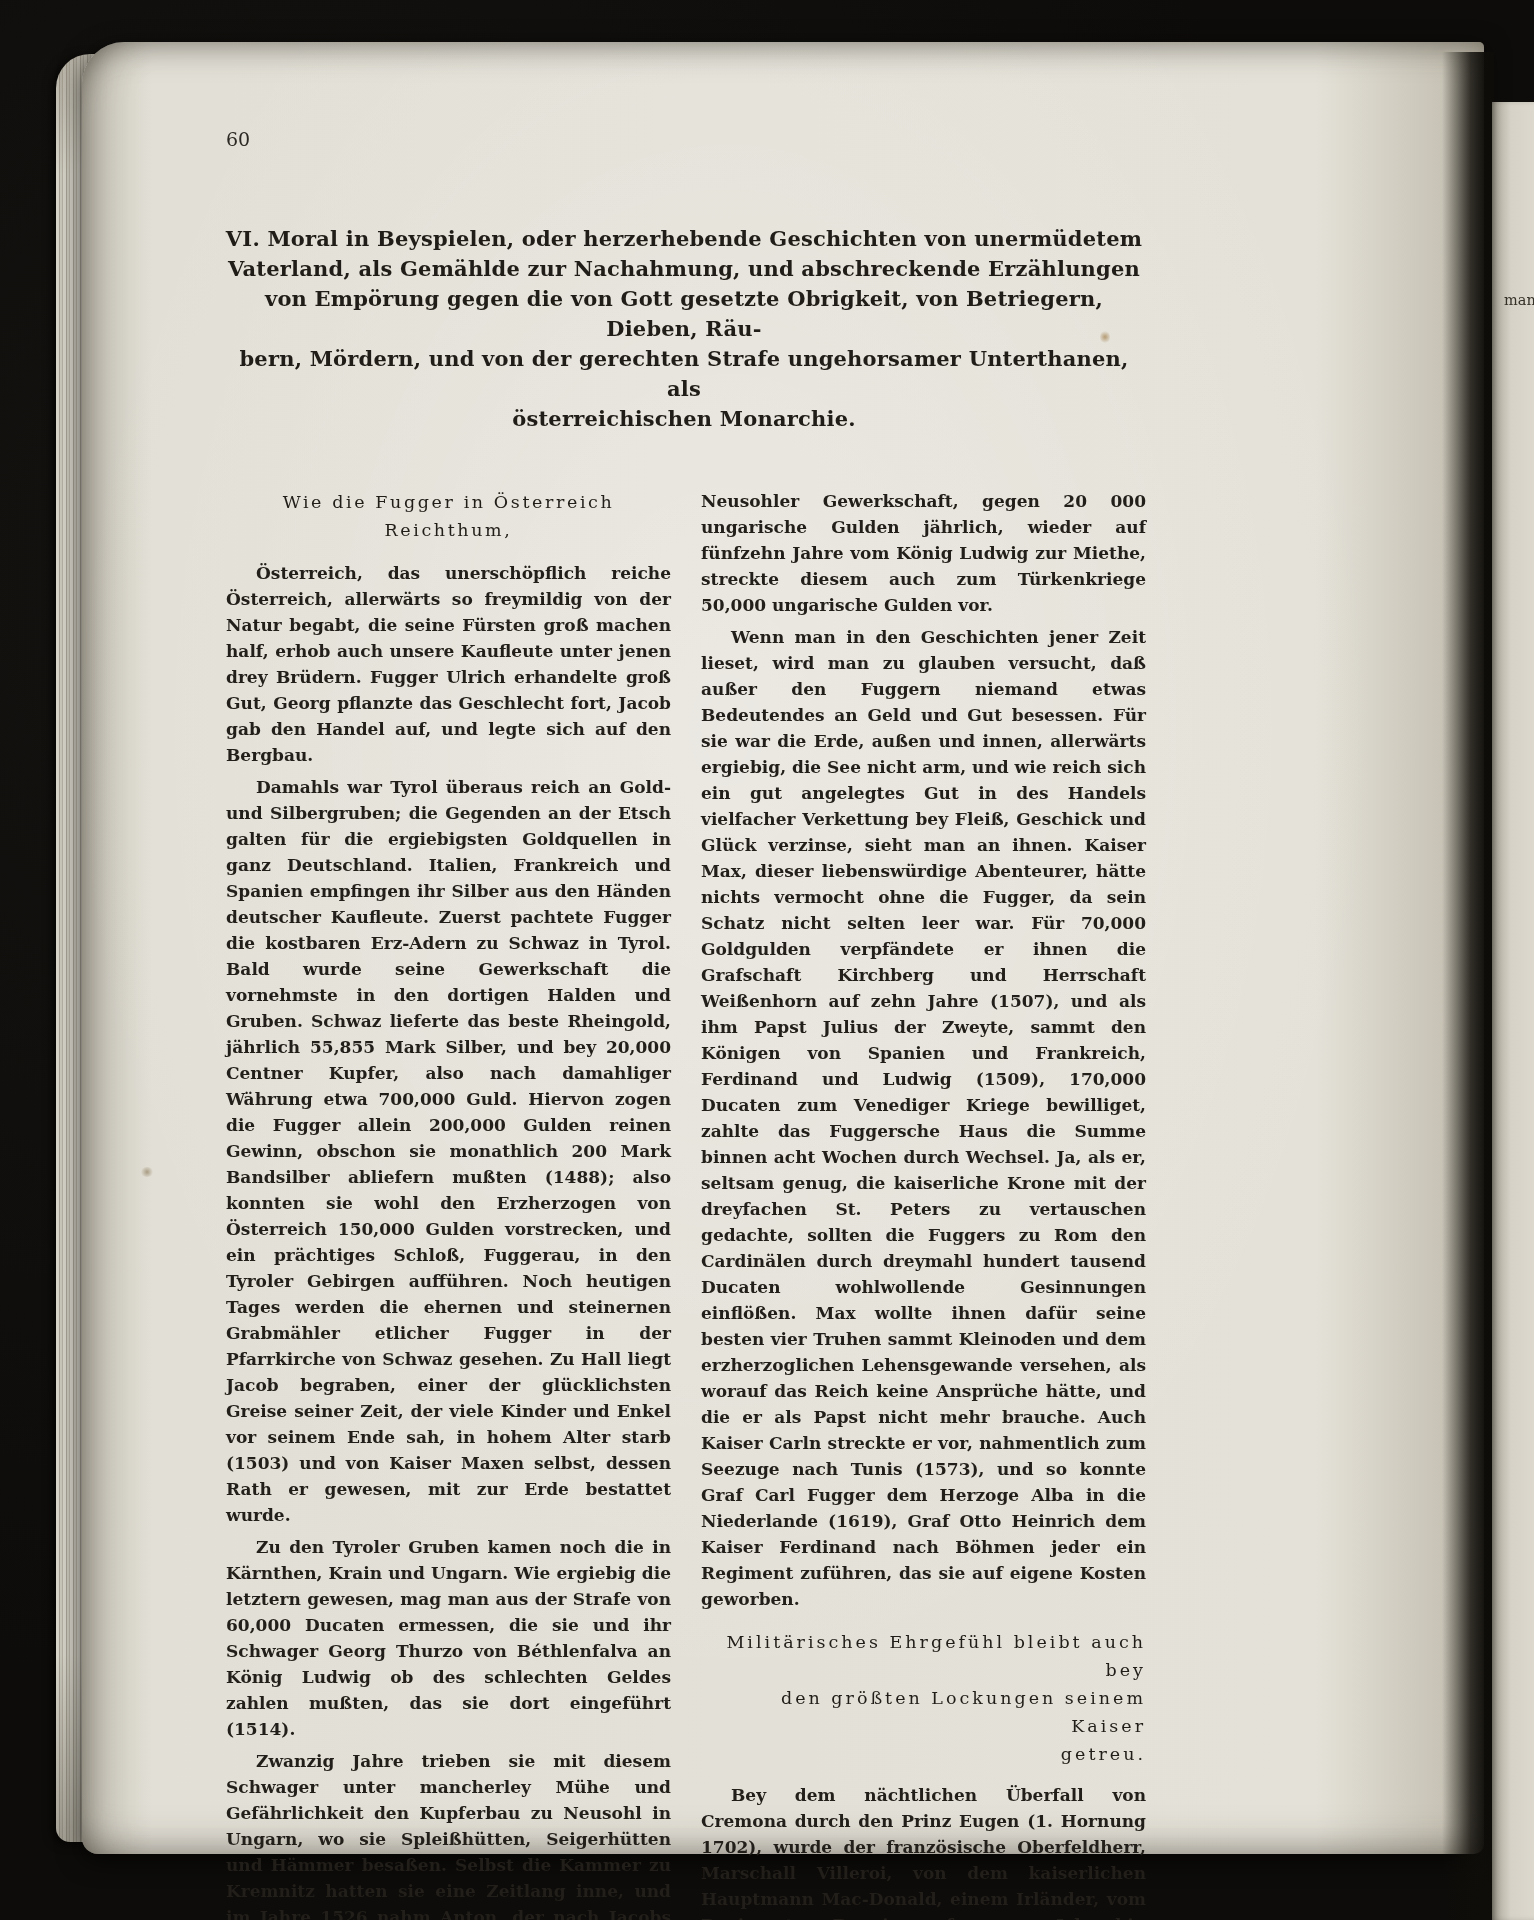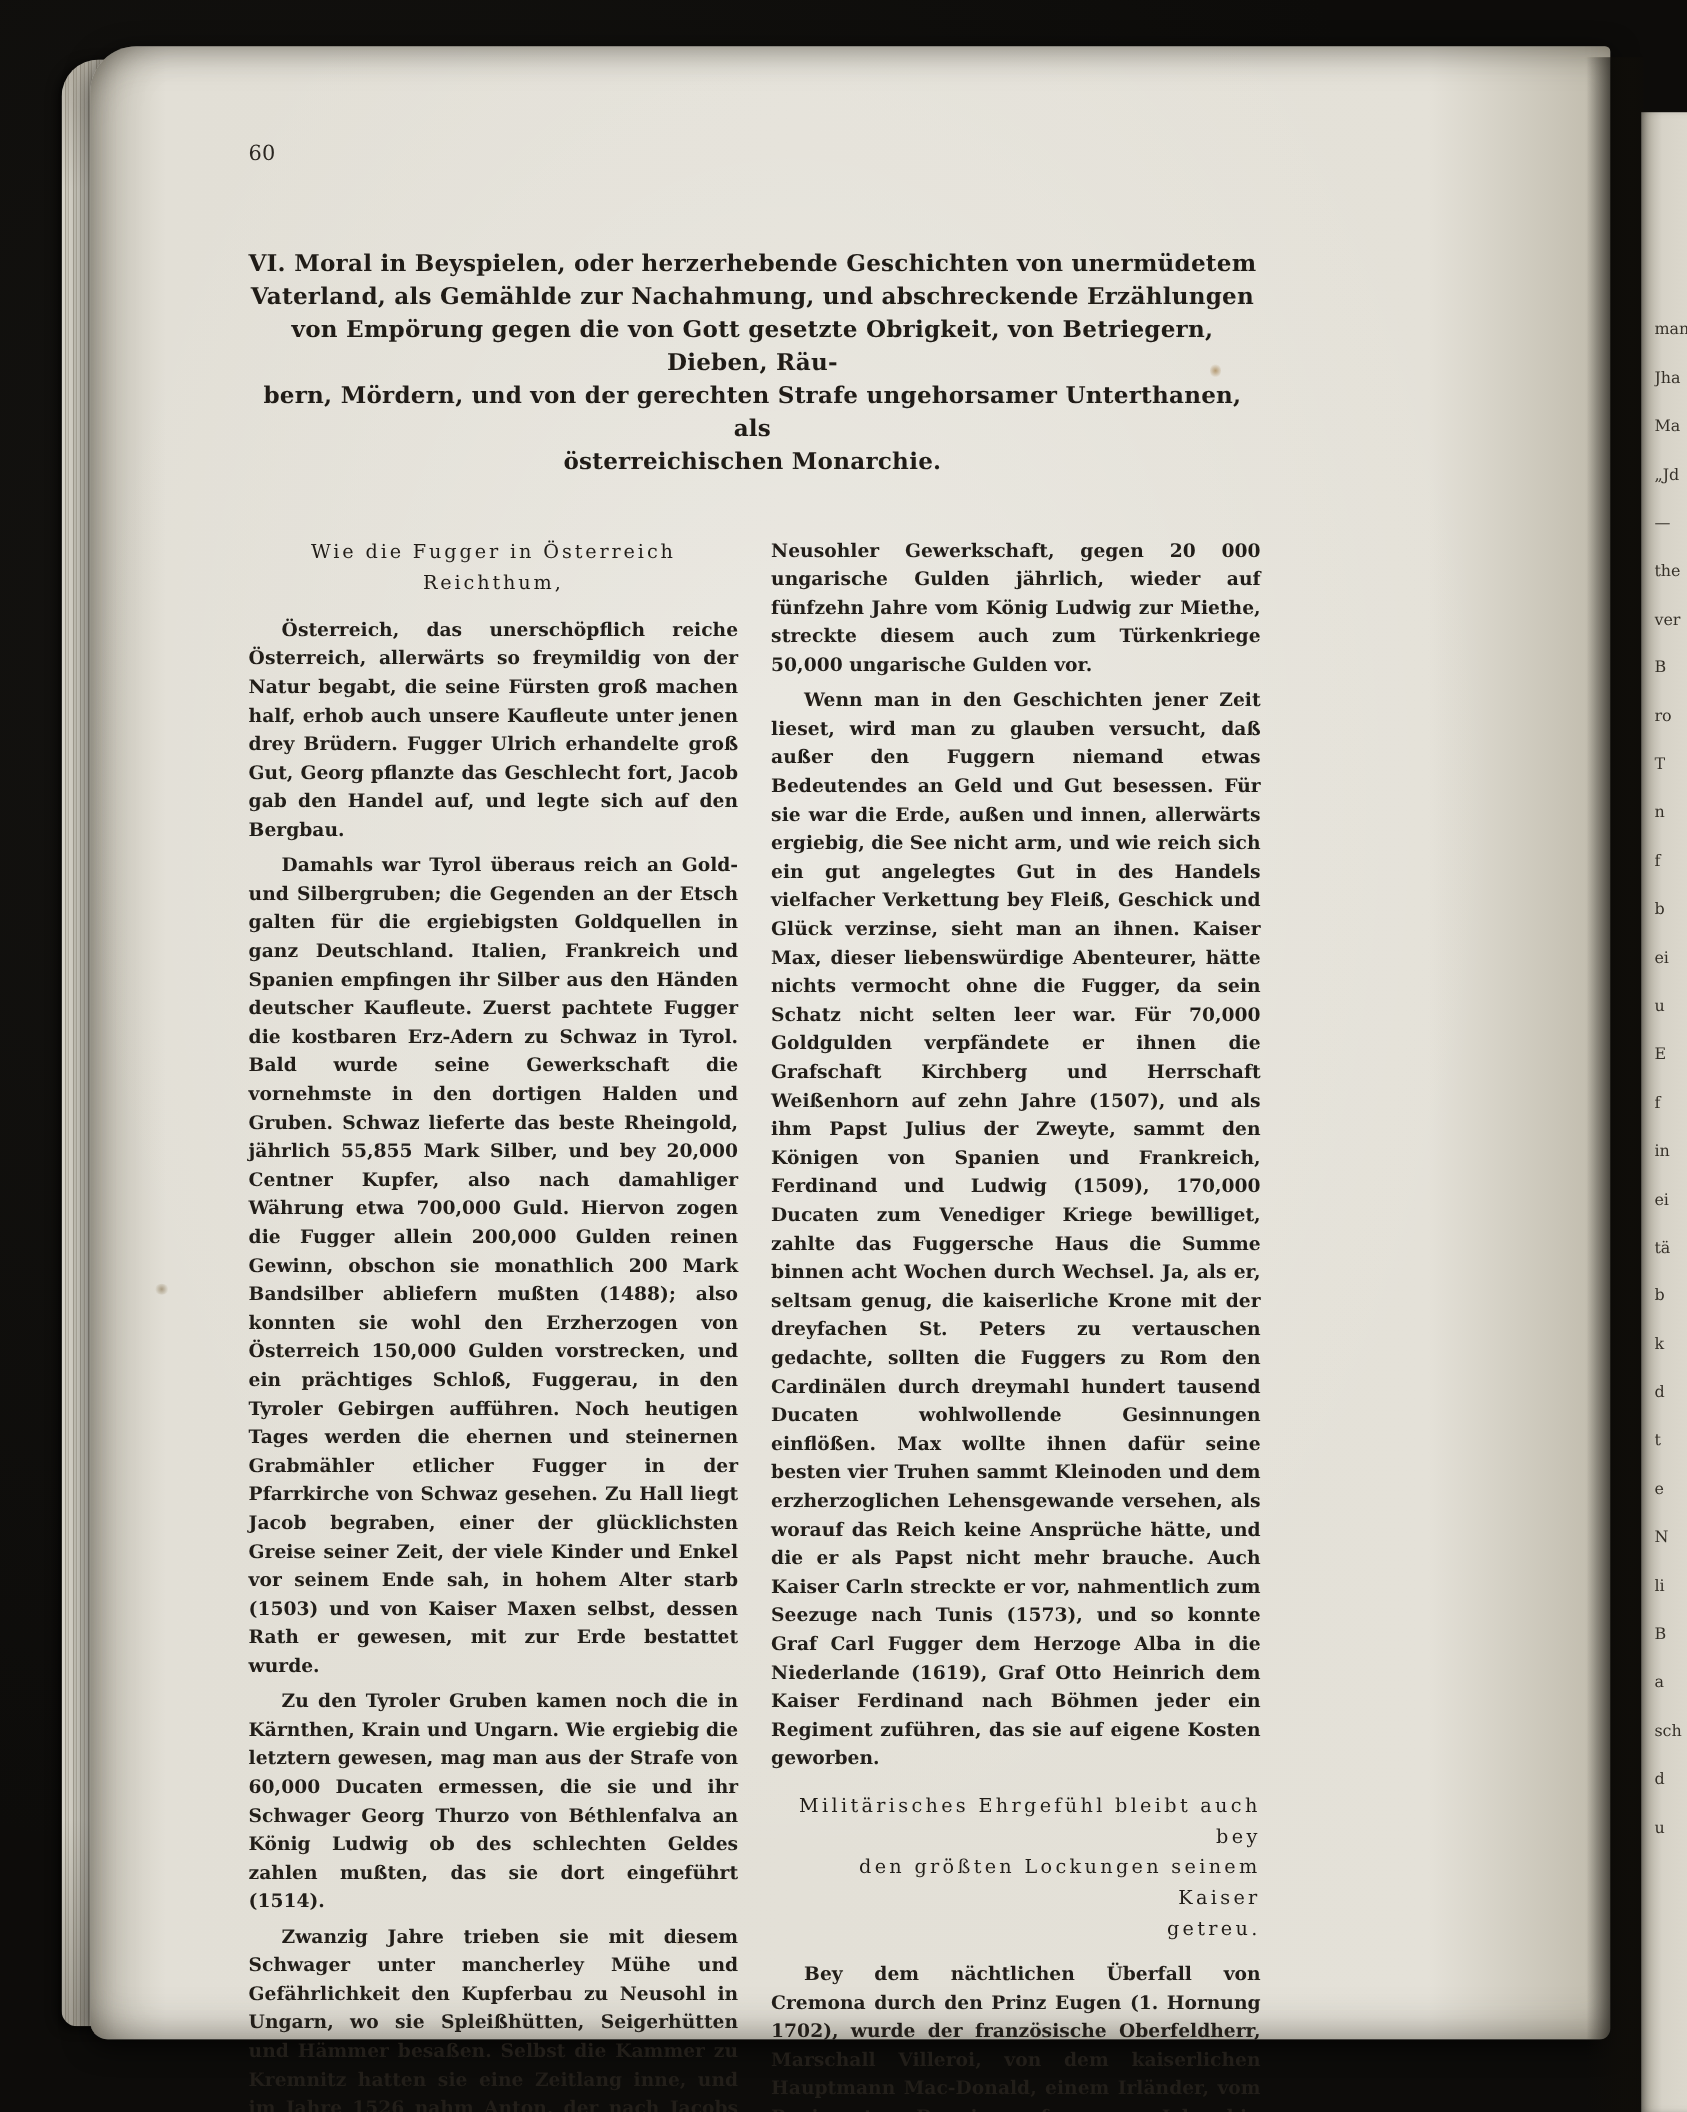--- a/index.html
+++ b/index.html
@@ -26,35 +26,36 @@
     background:
       radial-gradient(ellipse at 46% 38%, rgba(255,255,255,.28), transparent 62%),
       linear-gradient(90deg,#c8c4b8 0%,#e2dfd6 5%,#e4e1d8 88%,#beb9aa 100%),
       #dfdcd3;
     border-radius:42px 5px 10px 16px;
     box-shadow:
       inset 0 20px 34px -20px rgba(55,50,40,.6),
       inset 0 -24px 40px -24px rgba(55,50,40,.55),
       inset 28px 0 50px -34px rgba(55,50,40,.65),
       0 6px 24px rgba(0,0,0,.7);
+    padding-left: 20px;
   }
   
   .gutter-shadow{
     position:absolute;left:1442px;top:52px;width:52px;height:1868px;
     background:linear-gradient(90deg,rgba(15,13,9,0),rgba(15,13,9,.8) 55%,rgba(15,13,9,.95) 80%,rgba(15,13,9,.65));
   }
   
   .next-page{
     position:absolute;left:1492px;top:102px;width:42px;height:1818px;
     background:linear-gradient(90deg,#a9a496,#d6d2c7 45%,#dcd8cd);
     box-shadow:inset 6px 0 10px -6px rgba(0,0,0,.7);
   }
   .fragments{
     position:absolute;top:190px;bottom:250px;left:12px;right:0;
-    display:flex;flex-direction:column;justify-content:space-between;
+    display:flex;flex-direction:row;justify-content:space-between;
     font-size:14.5px;color:#353028;overflow:hidden;
   }
   .fragment{white-space:nowrap;}
   
   .stain-a{position:absolute;left:1018px;top:288px;width:10px;height:14px;border-radius:50%;
     background:radial-gradient(circle,rgba(140,95,30,.55),rgba(140,95,30,0) 70%);}
   .stain-b{position:absolute;left:58px;top:1125px;width:14px;height:10px;border-radius:50%;
     background:radial-gradient(circle,rgba(100,75,30,.45),rgba(100,75,30,0) 70%);}
   .stain-c{position:absolute;left:530px;top:1718px;width:12px;height:9px;border-radius:50%;
     background:radial-gradient(circle,rgba(120,95,40,.35),rgba(120,95,40,0) 70%);}

